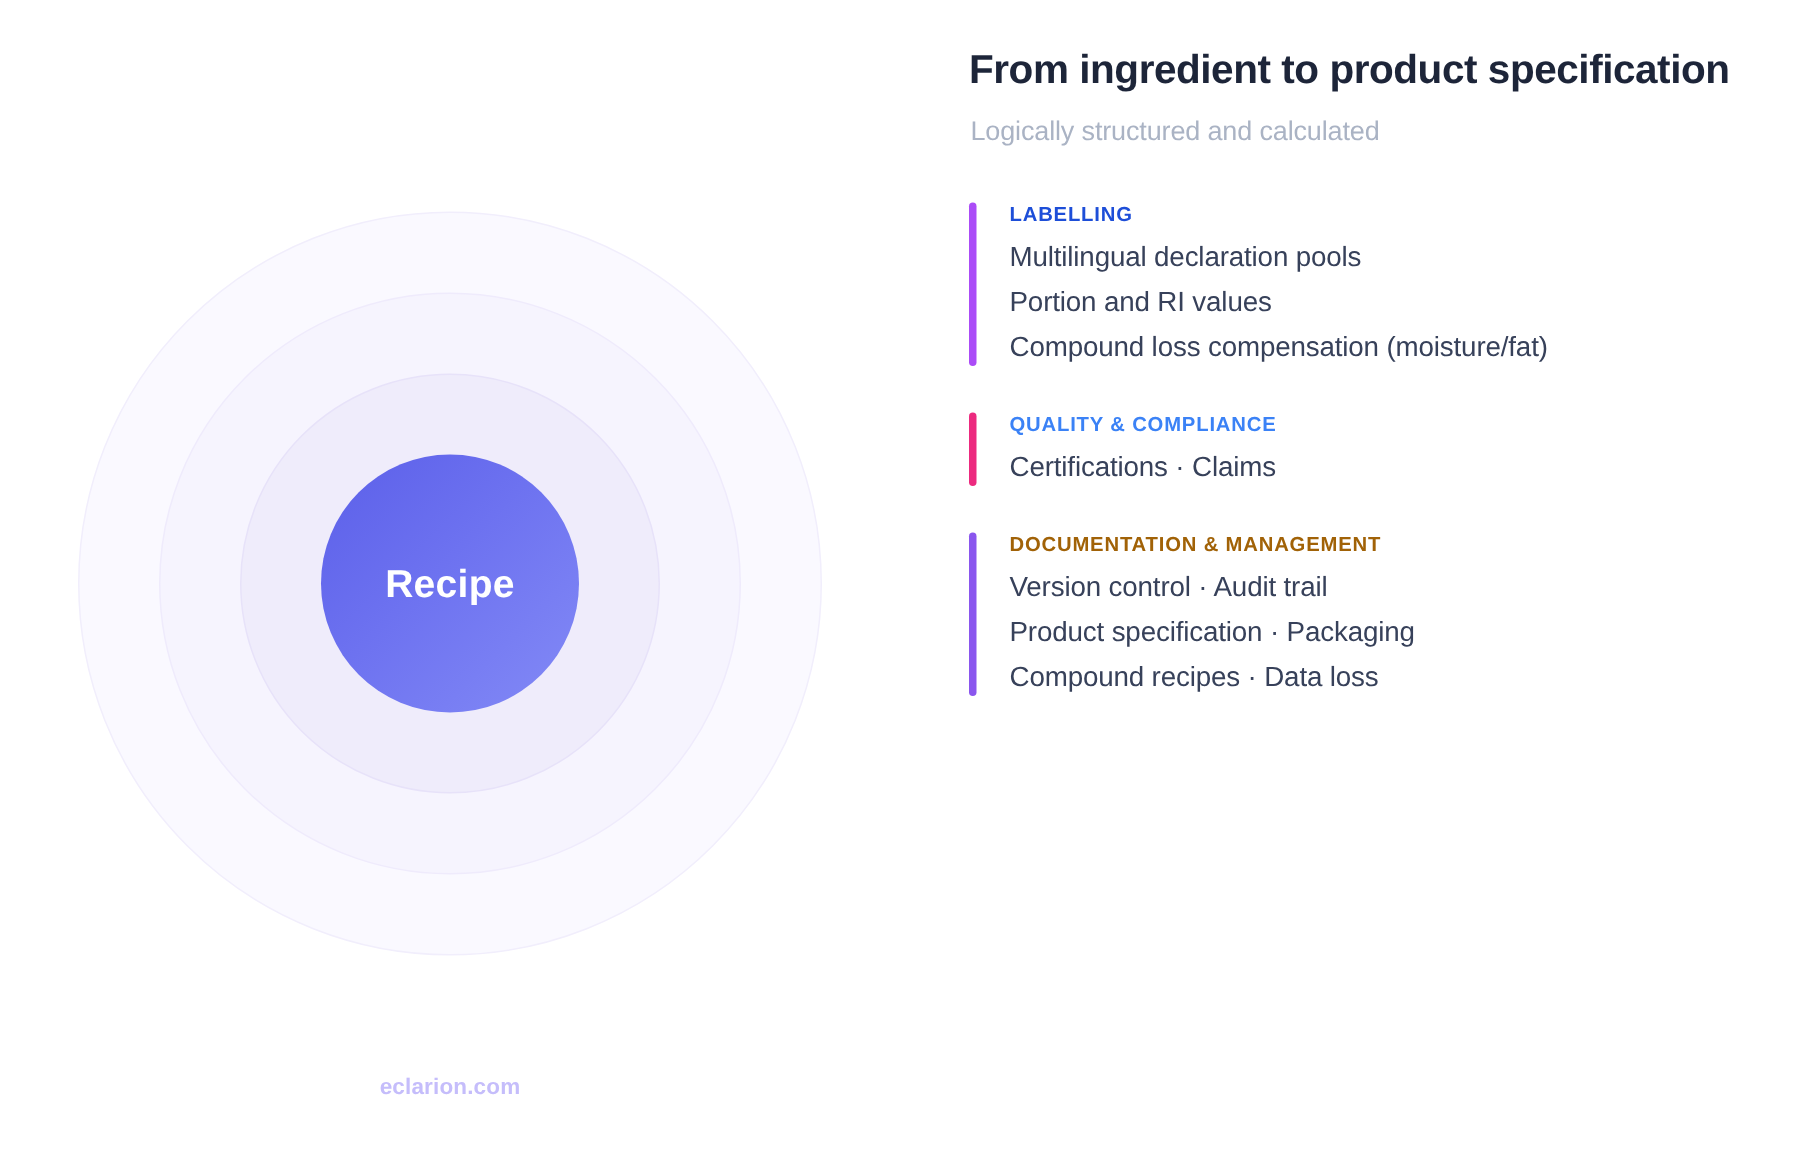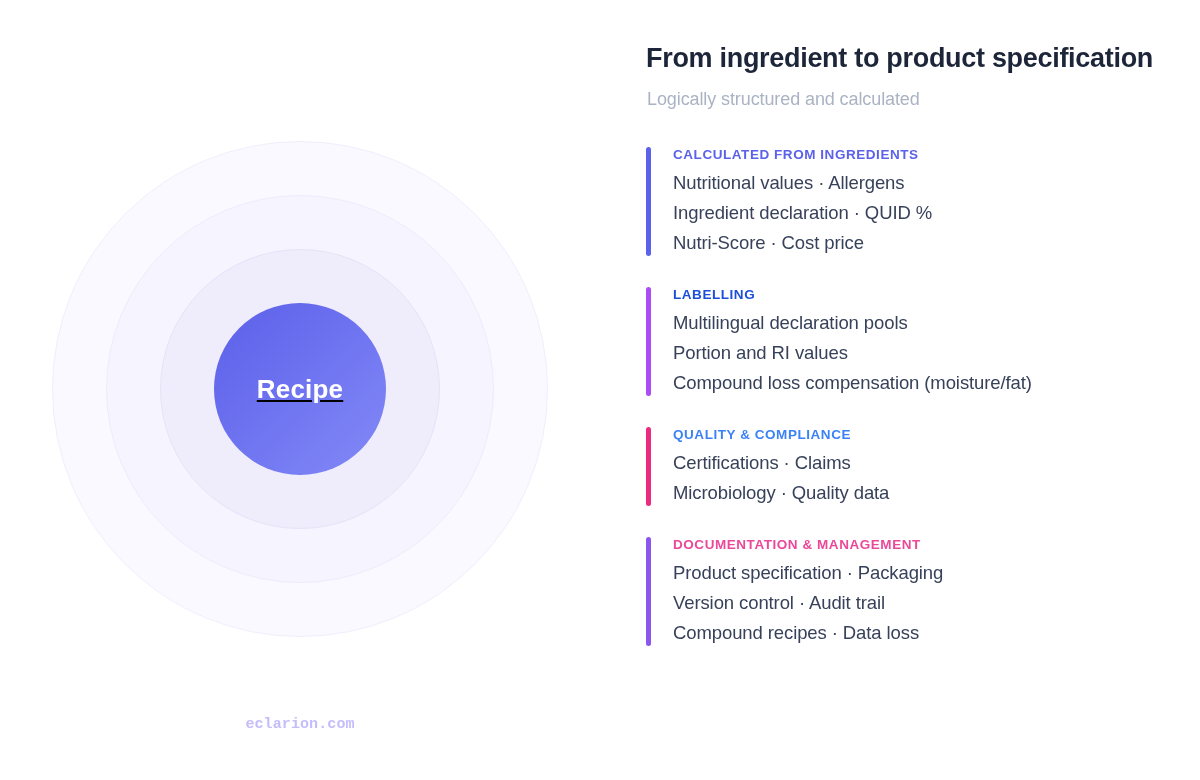--- a/index.html
+++ b/index.html
@@ -60,47 +60,45 @@
 
   .core {
     position: absolute;
     width: 172px; height: 172px;
     left: 214px; top: 303px;
     border-radius: 50%;
     background: linear-gradient(135deg, #5b5fe9 0%, #6d72f0 45%, #838af6 100%);
     display: flex;
     align-items: center;
     justify-content: center;
-    text-decoration: underline;
   }
   .core-label {
     color: #ffffff;
     font-size: 26px;
     font-weight: bold;
     letter-spacing: 0.2px;
   }
 
   .watermark {
     position: absolute;
     left: 0;
     top: 716px;
     width: 600px;
     text-align: center;
     color: #c5bdfb;
     font-size: 15px;
     font-weight: bold;
     letter-spacing: 0.1px;
-    font-family: Liberation Mono, monospace;
   }
 
   
   .panel {
     position: absolute;
     left: 646px;
-    top: 12px;
+    top: 0;
     width: 554px;
     height: 676px;
   }
 
   .panel-title {
     position: absolute;
     left: 0;
     top: 31px;
     font-size: 27px;
     font-weight: bold;
@@ -170,46 +168,38 @@
     </div>
     <div class="watermark">eclarion.com</div>
   </div>
 
   <div class="panel">
     <div class="panel-title">From ingredient to product specification</div>
     <div class="panel-subtitle">Logically structured and calculated</div>
 
     <div class="blocks">
 
-      <div class="block">
-        <div class="block-bar" style="background: rgb(91, 97, 234);"></div>
-        <div class="block-heading" style="color: rgb(91, 97, 234);">CALCULATED FROM INGREDIENTS</div>
-        <div class="block-line">Nutritional values · Allergens</div>
-        <div class="block-line">Ingredient declaration · QUID %</div>
-        <div class="block-line">Nutri-Score · Cost price</div>
-      </div>
 
       <div class="block">
         <div class="block-bar" style="background: rgb(171, 76, 247);"></div>
         <div class="block-heading" style="color: #1d4ed8;">LABELLING</div>
         <div class="block-line">Multilingual declaration pools</div>
         <div class="block-line">Portion and RI values</div>
         <div class="block-line">Compound loss compensation (moisture/fat)</div>
       </div>
 
       <div class="block">
         <div class="block-bar" style="background: rgb(236, 42, 127);"></div>
         <div class="block-heading" style="color: #3b82f6;">QUALITY &amp; COMPLIANCE</div>
         <div class="block-line">Certifications · Claims</div>
-        <div class="block-line">Microbiology · Quality data</div>
       </div>
 
       <div class="block">
         <div class="block-bar" style="background: rgb(138, 86, 238);"></div>
-        <div class="block-heading" style="color: #ec4899; margin-top: 27px;">DOCUMENTATION &amp; MANAGEMENT</div>
+        <div class="block-heading" style="color: #a16207; margin-top: 27px;">DOCUMENTATION &amp; MANAGEMENT</div>
+        <div class="block-line">Version control · Audit trail</div>
         <div class="block-line">Product specification · Packaging</div>
-        <div class="block-line">Version control · Audit trail</div>
         <div class="block-line">Compound recipes · Data loss</div>
       </div>
 
     </div>
   </div>
 </div>
 
 </body></html>

